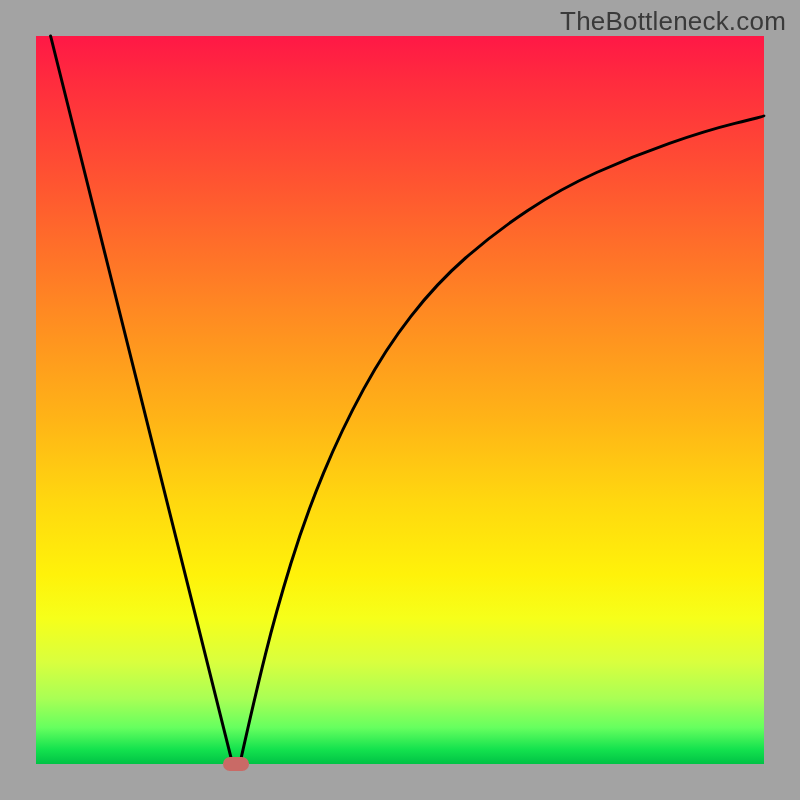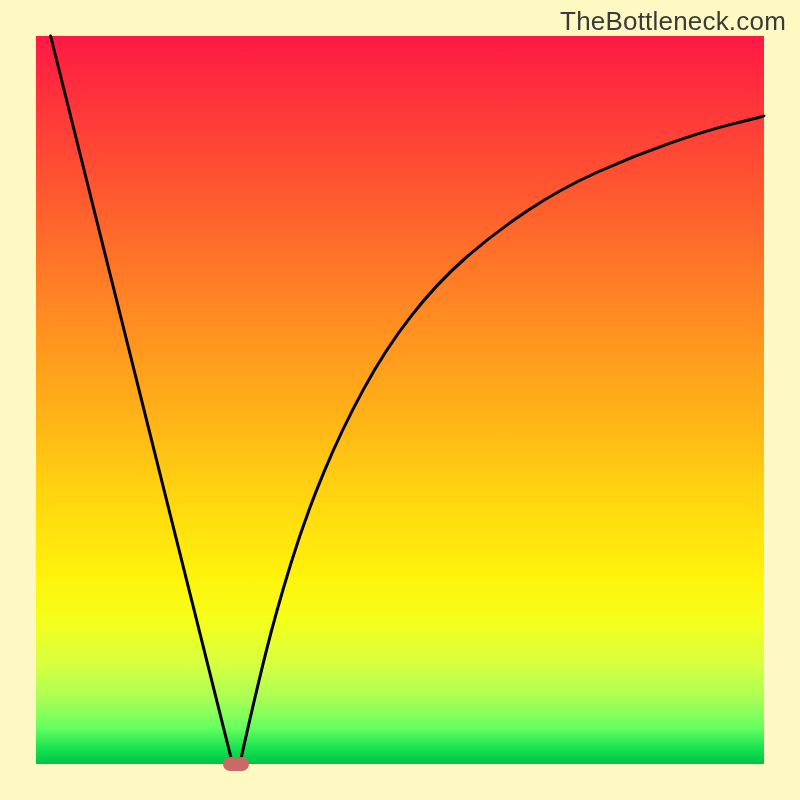--- a/index.html
+++ b/index.html
@@ -10,21 +10,21 @@
     background: #000;
     overflow: hidden;
     font-family: Arial, Helvetica, sans-serif;
   }
   .frame {
     position: absolute;
     top: 0;
     left: 0;
     width: 800px;
     height: 800px;
-    background: #fef9c3;
+    background: #a3a3a3;
   }
   .plot {
     position: absolute;
     top: 36px;
     left: 36px;
     width: 728px;
     height: 728px;
     
     background: linear-gradient(
       to bottom,

